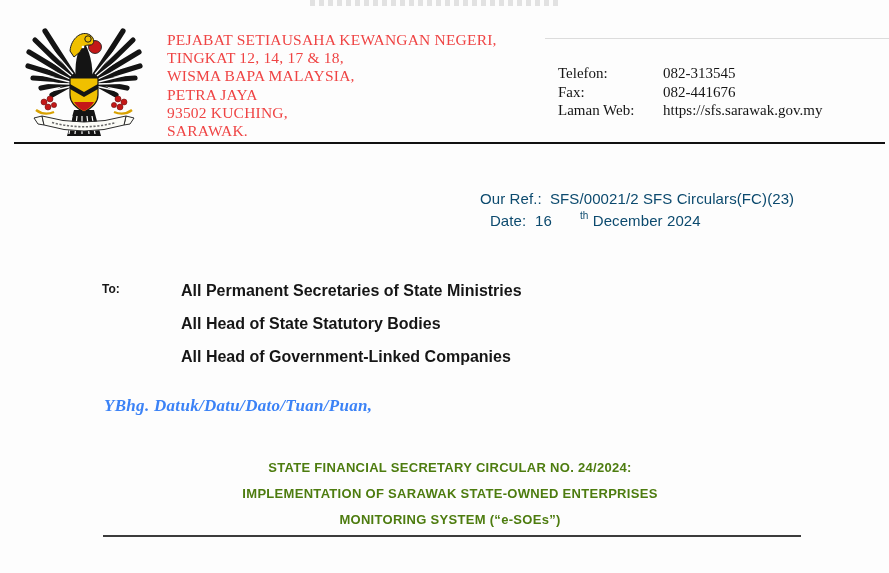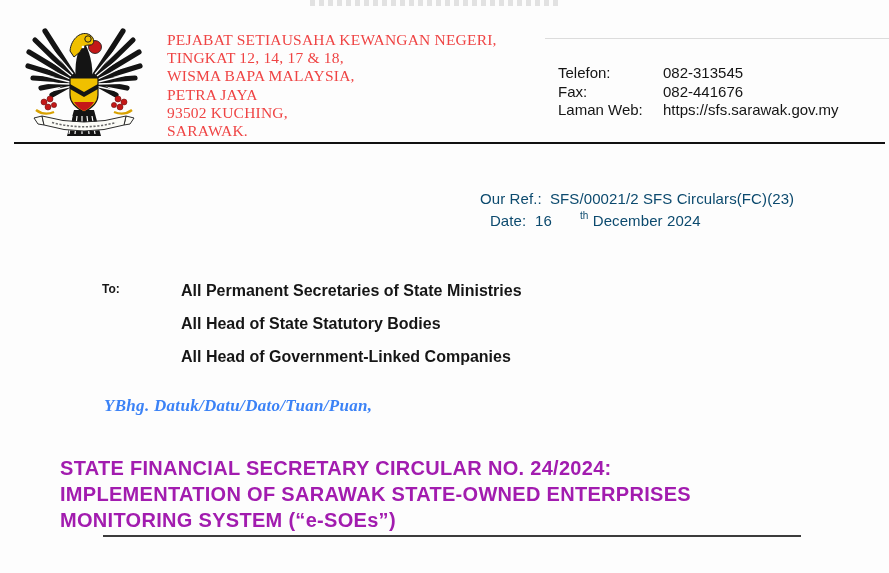--- a/index.html
+++ b/index.html
@@ -17,21 +17,21 @@
 
   
   .crest{position:absolute;left:24px;top:26px;width:120px;height:112px;}
   .addr{
     position:absolute;left:167px;top:31px;
     font-family:"Liberation Serif",serif;font-size:15.5px;line-height:18.2px;
     letter-spacing:.2px;color:#ef4444;
   }
   .contact{
     position:absolute;left:558px;top:64px;
-    font-family:Liberation Sans, sans-serif;font-size:15px;line-height:18.6px;color:#151515;
+    font-family:Liberation Serif, serif;font-size:15px;line-height:18.6px;color:#151515;
   }
   .contact-row{display:flex;}
   .contact-label{width:105px;}
 
   .rule-top{position:absolute;left:14px;top:142px;width:871px;height:2.4px;background:#111;}
 
   
   .ref{position:absolute;left:480px;top:188px;font-size:15px;line-height:22px;letter-spacing:.1px;color:#0c4a6e;}
   .ref-row{display:flex;}
   .ref-label{width:70px;}
@@ -46,22 +46,22 @@
 
   
   .salutation{
     position:absolute;left:104px;top:396px;
     font-family:"Liberation Serif",serif;font-style:italic;font-weight:bold;
     font-size:17px;letter-spacing:.3px;color:#3b82f6;
   }
 
   
   .subject{
-    position:absolute;left:60px;top:455px;width:780px;text-align:left;
-    font-weight:bold;font-size:20px;line-height:26px;letter-spacing:.3px;color:#a21caf;
+    position:absolute;left:60px;top:455px;width:780px;text-align:center;
+    font-weight:bold;font-size:13px;line-height:26px;letter-spacing:.3px;color:#4d7c0f;
   }
   .rule-bottom{position:absolute;left:103px;top:535px;width:698px;height:1.6px;background:#3c3c3c;}
 </style>
 </head>
 <body>
 
 <div class="page">
 
   <div class="artifact-top"></div>
   <div class="artifact-line"></div>

